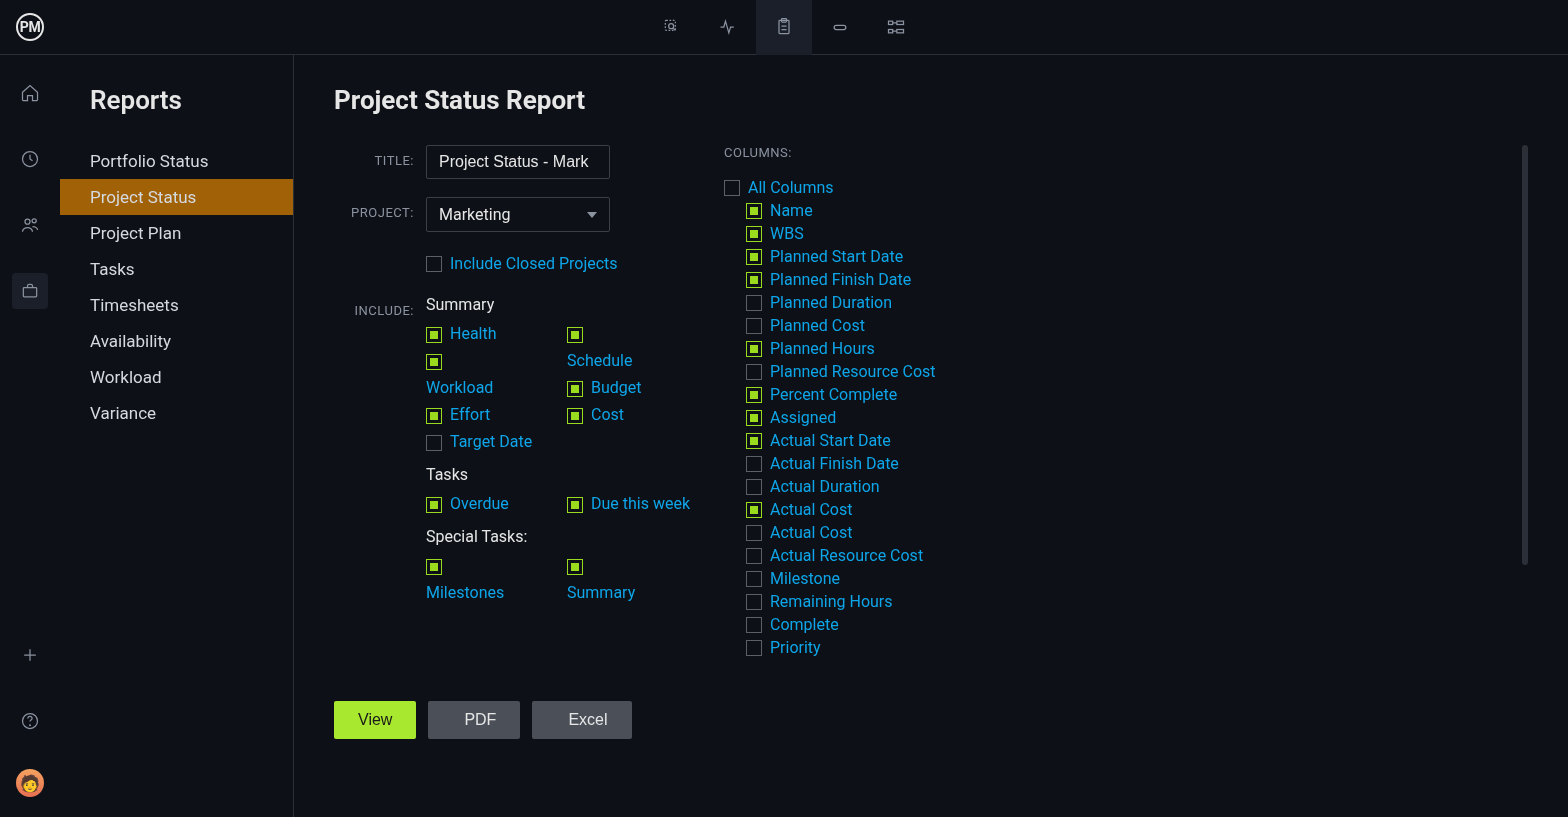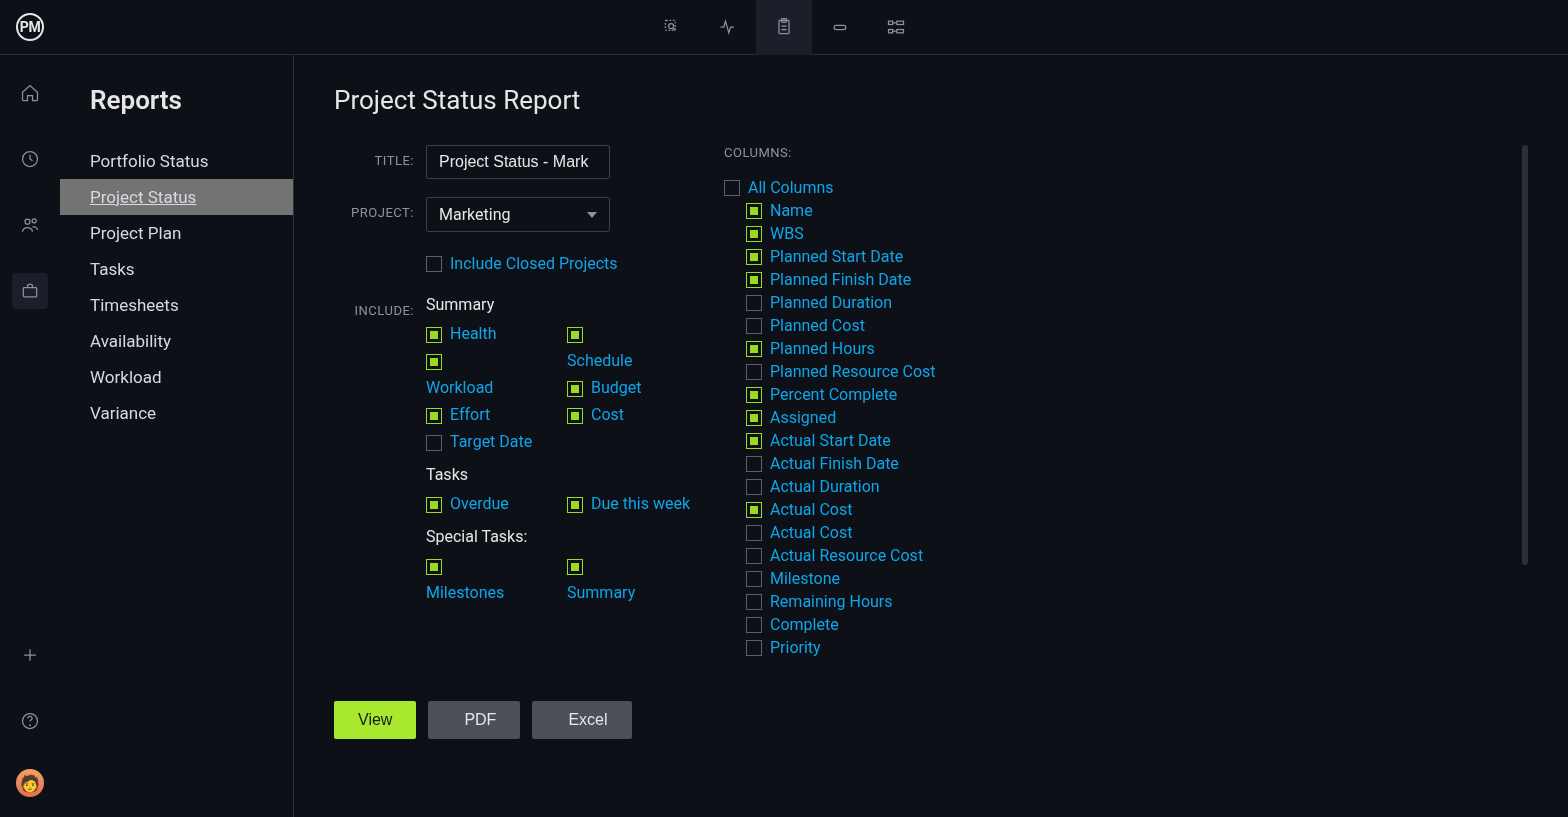--- a/index.html
+++ b/index.html
@@ -19,24 +19,24 @@
 .rail { width:60px; background:#0d1117; display:flex; flex-direction:column; align-items:center; padding-top:20px; gap:30px; }
 .rail .rail-btn { width:36px; height:36px; display:flex; align-items:center; justify-content:center; color:#8b92a0; cursor:pointer; border-radius:4px; }
 .rail .rail-btn.active { background:#1a1f29; }
 .rail .rail-btn svg { width:20px; height:20px; }
 .rail .spacer { flex:1; }
 .rail .avatar { width:28px; height:28px; border-radius:50%; background:linear-gradient(180deg,#f4a261 0%,#e76f51 100%); margin-bottom:20px; display:flex; align-items:center; justify-content:center; font-size:16px; }
 
 .side { width:234px; border-right:1px solid #2a2f38; padding:30px 0 0 30px; background:#0d1117; }
 .side h1 { font-size:26px; font-weight:600; margin-bottom:28px; }
 .side .nav-item { display:block; padding:8px 14px 8px 0; font-size:17px; color:#d5d9e0; cursor:pointer; margin-left:-30px; padding-left:30px; }
-.side .nav-item.active { background:#737373;text-decoration:underline; }
+.side .nav-item.active { background:#a16207; }
 
 .main { flex:1; padding:30px 40px; overflow:auto; position:relative; }
-.main h2 { font-size:26px; font-weight:400; margin-bottom:30px; }
+.main h2 { font-size:26px; font-weight:700; margin-bottom:30px; }
 
 .form { display:flex; gap:20px; }
 .left-col { width:370px; }
 .right-col { flex:1; position:relative; }
 
 .row { display:flex; margin-bottom:18px; align-items:flex-start; }
 .row .lbl { width:92px; text-align:right; font-size:13px; color:#8b92a0; letter-spacing:0.5px; padding-top:8px; padding-right:12px; }
 .row .ctrl { flex:1; }
 
 input.text { background:#0d1117; border:1px solid #3a3f48; color:#e6e6e6; padding:7px 12px; font-size:16px; width:184px; border-radius:2px; }

